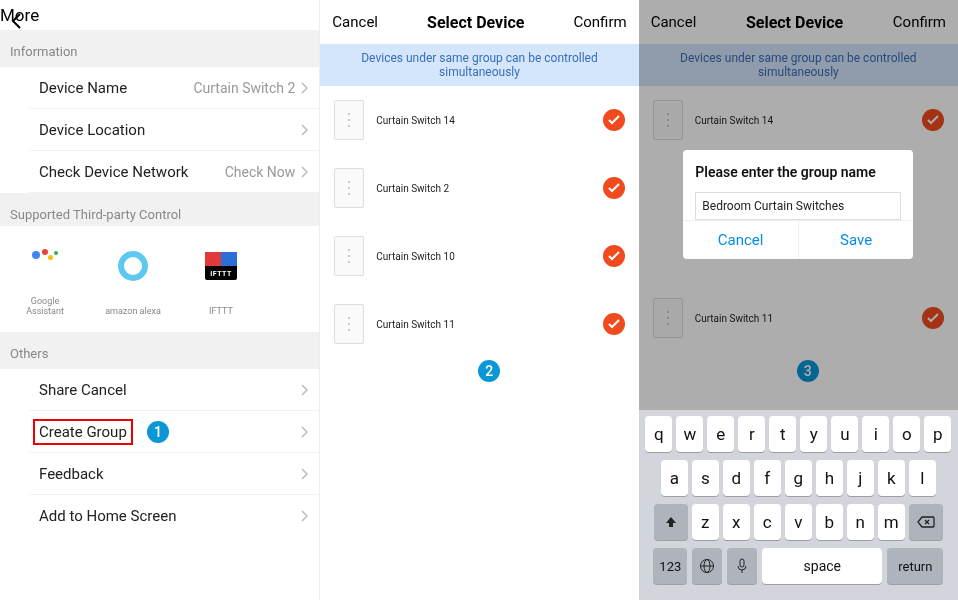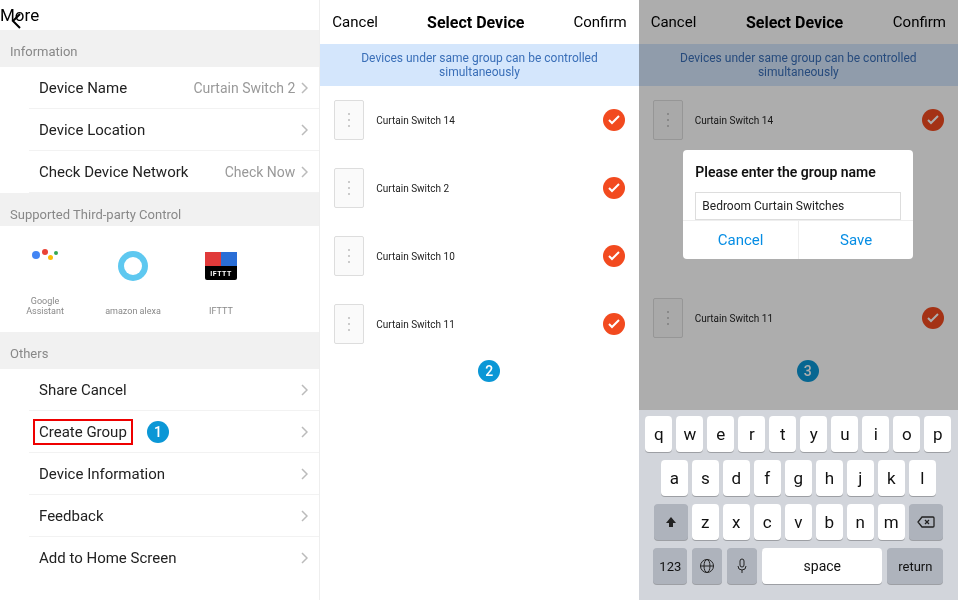--- a/index.html
+++ b/index.html
@@ -164,28 +164,20 @@
   <div class="row" style="position:relative">
     <span class="row-label highlight">Create Group</span>
     <span class="chev">
         <svg viewBox="0 0 7 12">
           <polyline points="1,1 6,6 1,11" fill="none" stroke="#bbb" stroke-width="1.5"></polyline>
         </svg>
       </span>
     <span class="step-badge" style="left:118px;top:10px">1</span>
   </div>
   <div class="row">
-    <span class="row-label">Device Information</span>
-    <span class="chev">
-        <svg viewBox="0 0 7 12">
-          <polyline points="1,1 6,6 1,11" fill="none" stroke="#bbb" stroke-width="1.5"></polyline>
-        </svg>
-      </span>
-  </div>
-  <div class="row">
     <span class="row-label">Feedback</span>
     <span class="chev">
         <svg viewBox="0 0 7 12">
           <polyline points="1,1 6,6 1,11" fill="none" stroke="#bbb" stroke-width="1.5"></polyline>
         </svg>
       </span>
   </div>
   <div class="row">
     <span class="row-label">Add to Home Screen</span>
     <span class="chev">

